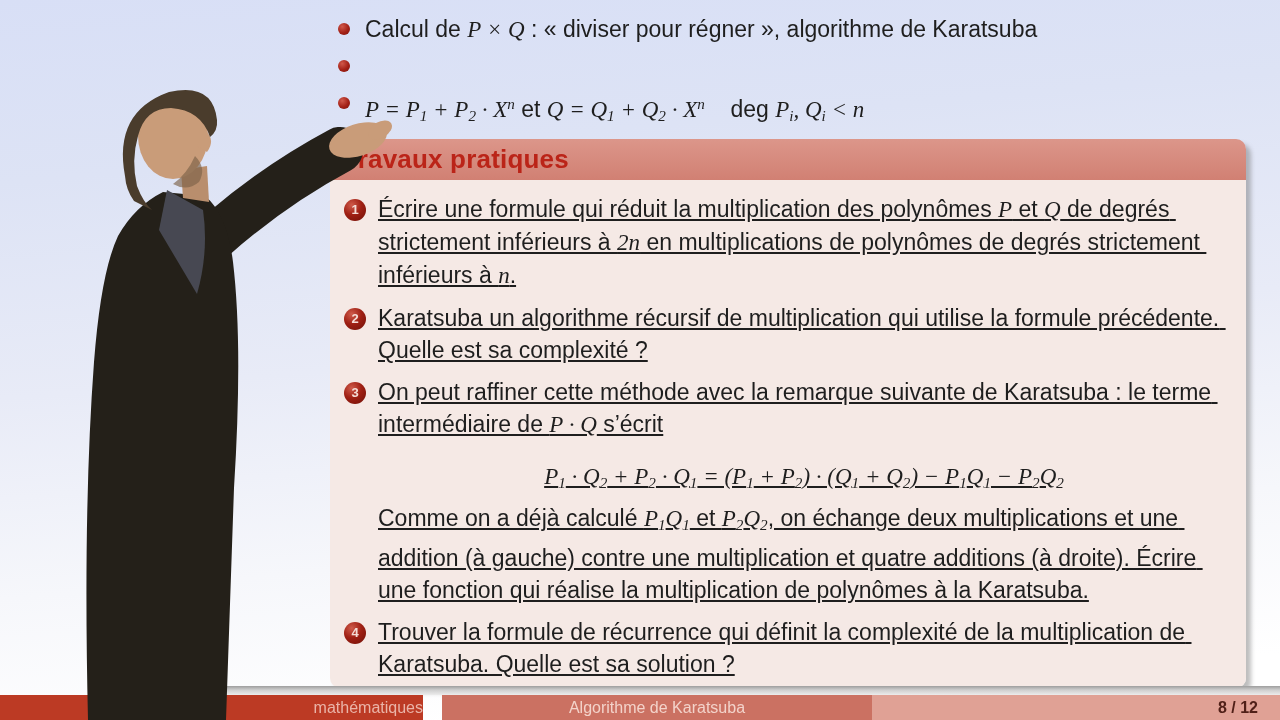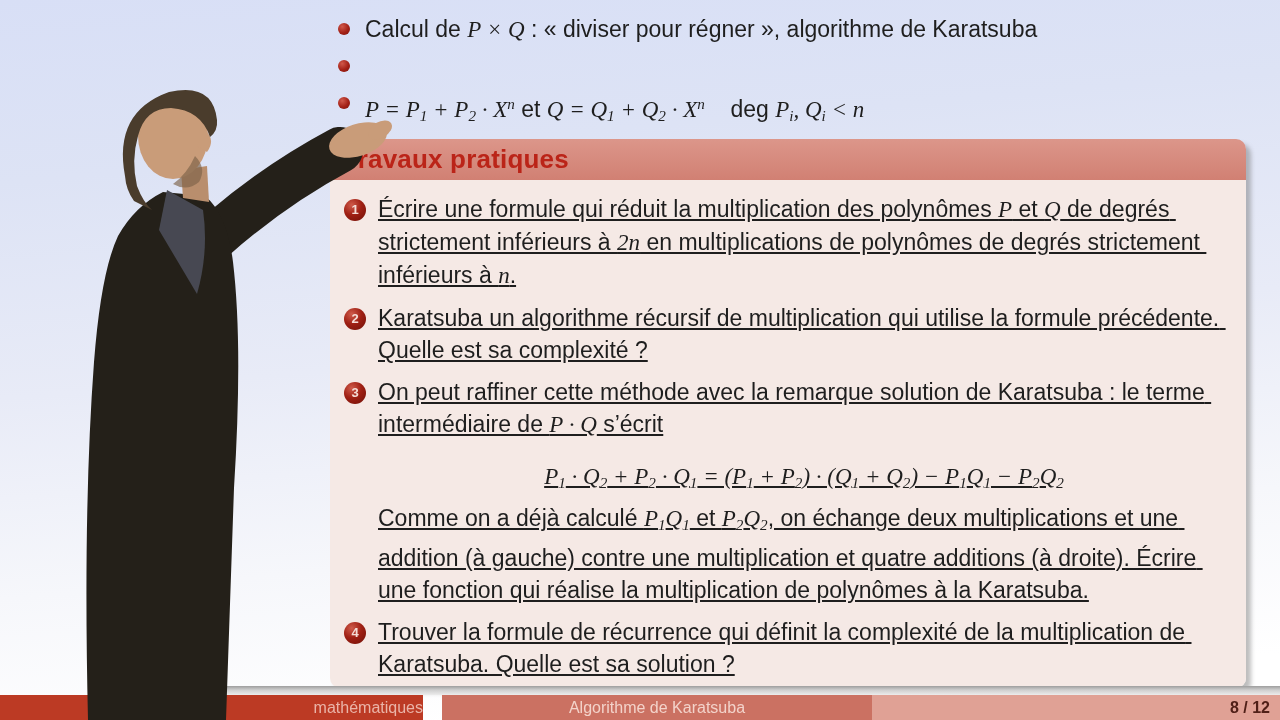--- a/index.html
+++ b/index.html
@@ -38,21 +38,21 @@
 
   
   #slide-edge{position:absolute;left:126px;right:0;bottom:25px;height:9px;
               background:linear-gradient(180deg,#9e9e9e 0%,#cfcfcf 45%,#ececec 100%);}
   #footer{position:absolute;left:0;right:0;bottom:0;height:25px;display:flex;font-size:16px;}
   #footer-left{flex:0 0 423px;background:var(--bar-left-bg,#bc3a24);color:var(--bar-left-text,#eab4a8);
                display:flex;align-items:center;justify-content:flex-end;padding-right:0;box-sizing:border-box;}
   #footer-center{flex:0 0 430px;background:var(--bar-center-bg,#cb7162);color:var(--bar-center-text,#f3d3ca);
                display:flex;align-items:center;justify-content:center;margin-left:19px;}
   #footer-right{flex:1;background:var(--bar-right-bg,#e0a195);color:var(--bar-right-text,#502018);
-               display:flex;align-items:center;justify-content:flex-end;padding-right:10px;box-sizing:border-box;font-weight:bold;}
+               display:flex;align-items:center;justify-content:flex-end;padding-right:22px;box-sizing:border-box;font-weight:bold;}
 
   
   #presenter{position:absolute;left:55px;top:80px;width:350px;height:640px;z-index:5;}
 </style>
 </head>
 <body>
 
 <div id="stage">
 
   <div id="bullets">
@@ -85,21 +85,21 @@
       <div class="item">
         <span class="badge">2</span>
         <div class="itext">
           <div><span class="seg">Karatsuba un algorithme récursif de multiplication qui utilise la formule précédente. Quelle est sa complexité ?</span></div>
         </div>
       </div>
 
       <div class="item">
         <span class="badge">3</span>
         <div class="itext">
-          <div><span class="seg">On peut raffiner cette méthode avec la remarque solution de Karatsuba : le terme intermédiaire de </span><span class="seg mt">P · Q</span><span class="seg"> s’écrit</span></div>
+          <div><span class="seg">On peut raffiner cette méthode avec la remarque suivante de Karatsuba : le terme intermédiaire de </span><span class="seg mt">P · Q</span><span class="seg"> s’écrit</span></div>
           <div class="eq"><span class="seg mt">P</span><span class="seg mt msub">1</span><span class="seg mt"> · Q</span><span class="seg mt msub">2</span><span class="seg mt"> + P</span><span class="seg mt msub">2</span><span class="seg mt"> · Q</span><span class="seg mt msub">1</span><span class="seg mt"> = (P</span><span class="seg mt msub">1</span><span class="seg mt"> + P</span><span class="seg mt msub">2</span><span class="seg mt">) · (Q</span><span class="seg mt msub">1</span><span class="seg mt"> + Q</span><span class="seg mt msub">2</span><span class="seg mt">) − P</span><span class="seg mt msub">1</span><span class="seg mt">Q</span><span class="seg mt msub">1</span><span class="seg mt"> − P</span><span class="seg mt msub">2</span><span class="seg mt">Q</span><span class="seg mt msub">2</span></div>
           <div><span class="seg">Comme on a déjà calculé </span><span class="seg mt">P</span><span class="seg mt msub">1</span><span class="seg mt">Q</span><span class="seg mt msub">1</span><span class="seg"> et </span><span class="seg mt">P</span><span class="seg mt msub">2</span><span class="seg mt">Q</span><span class="seg mt msub">2</span><span class="seg">, on échange deux multiplications et une addition (à gauche) contre une multiplication et quatre additions (à droite). Écrire une fonction qui réalise la multiplication de polynômes à la Karatsuba.</span></div>
         </div>
       </div>
 
       <div class="item">
         <span class="badge">4</span>
         <div class="itext">
           <div><span class="seg">Trouver la formule de récurrence qui définit la complexité de la multiplication de Karatsuba. Quelle est sa solution ?</span></div>
         </div>

